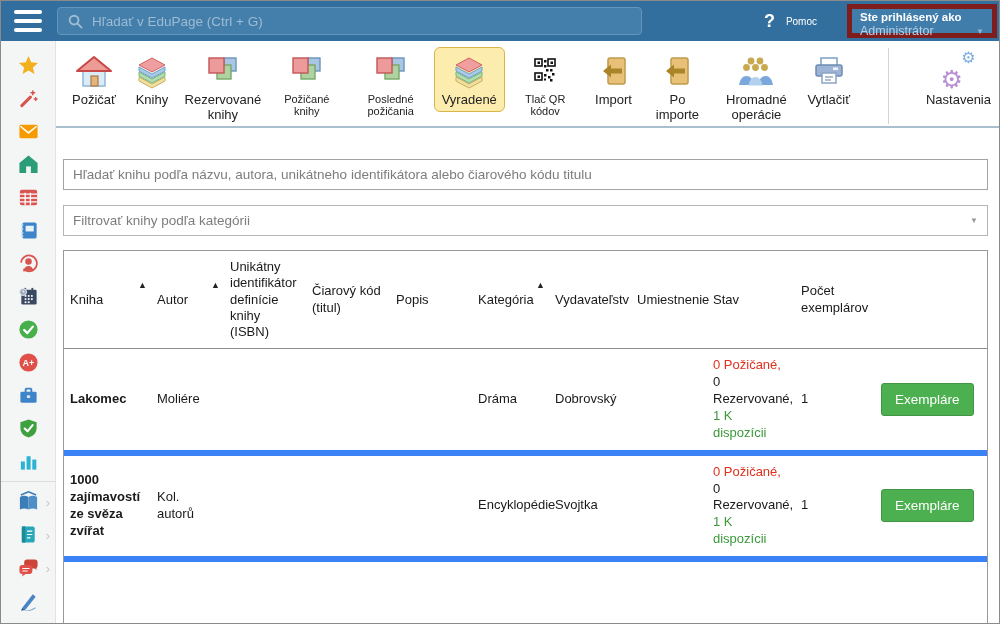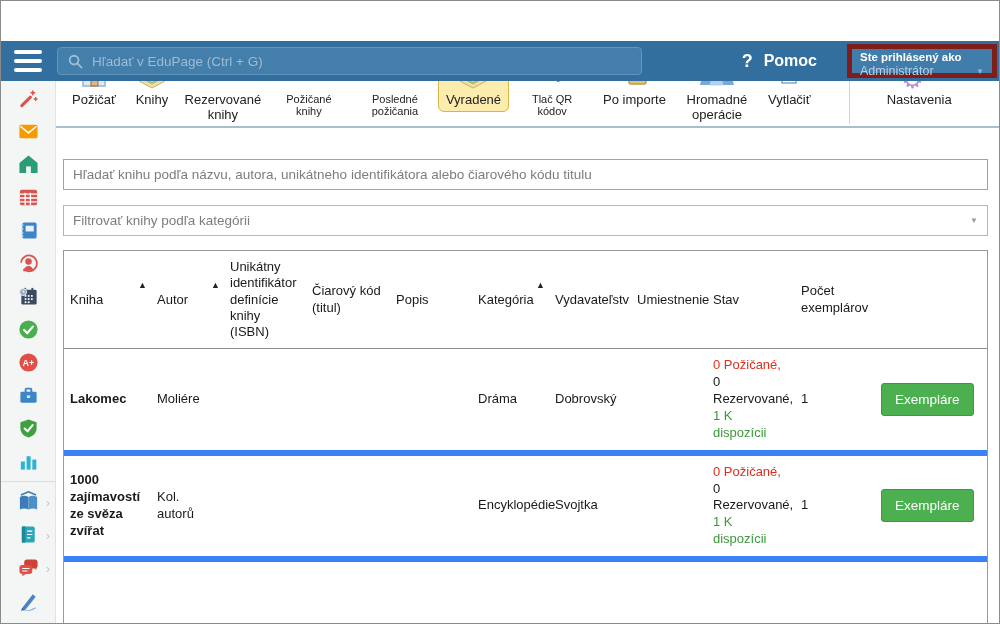--- a/index.html
+++ b/index.html
@@ -2,32 +2,32 @@
 <html><head>
 <meta charset="utf-8">
 <style>
   * { margin:0; padding:0; box-sizing:border-box; }
   body { background:#e8e8e8; font-family:"Liberation Sans", sans-serif; }
   .screen { position:relative; width:1000px; height:624px; background:#fff;
             border:1px solid #8a8a8a; overflow:hidden; }
 
   
   .topbar { position:absolute; left:0; top:0; width:100%; height:40px;
-            background:#336f9e; display:flex; align-items:center; z-index:5;margin-top:40px; }
+            background:#336f9e; display:flex; align-items:center; z-index:5; }
   .hamburger { width:28px; height:22px; margin-left:13px; display:flex;
                flex-direction:column; justify-content:space-between; cursor:pointer; }
   .hamburger span { display:block; height:4px; background:#fff; border-radius:2px; }
   .top-search { margin-left:15px; width:585px; height:28px; background:#447eab;
                 border:1px solid #6296bd; border-radius:4px; display:flex;
                 align-items:center; padding:0 10px; gap:9px; cursor:text; }
   .top-search .ph { color:#9cbcd4; font-size:13.5px; }
   .top-right { margin-left:auto; display:flex; align-items:center; }
   .help { display:flex; align-items:center; gap:11px; color:#fff; cursor:pointer; margin-right:30px; }
   .help .qmark { font-size:18px; font-weight:bold; }
-  .help .hlabel { font-size:16px; font-weight:bold; }
+  .help .hlabel { font-size:10px; font-weight:normal; }
   .admin-box { width:150px; height:34px; background:#417dab; border:5px solid #7f1d1d;
                margin-right:2px; padding:2px 8px 0 8px; cursor:pointer; }
   .admin-box .l1 { font-size:11.5px; font-weight:bold; color:#fff; }
   .admin-box .l2 { font-size:12.5px; color:#b9cfe2; display:flex;
                    justify-content:space-between; align-items:center; margin-top:1px; }
   .admin-box .caret { font-size:8px; color:#8fb5d4; }
 
   
   .sidebar { position:absolute; left:0; top:40px; width:55px; bottom:0;
              background:#f4f5f5; border-right:1px solid #e2e2e2; display:flex;
@@ -344,20 +344,29 @@
                 <rect x="23" y="22" width="2.5" height="2.5"></rect>
               <rect x="27" y="19" width="2.5" height="2.5"></rect>
                 <rect x="25" y="25" width="2.5" height="2.5"></rect>
                 <rect x="19" y="24.5" width="2" height="2"></rect>
             </g>
           </svg>
         </span>
         <span>Tlač QR kódov</span>
       </div>
 
+      <div class="tb-item">
+        <span class="tb-icon">
+          <svg width="40" height="36" viewBox="0 0 40 36">
+            <rect x="14" y="4" width="17" height="26" rx="2" fill="#e9c077" stroke="#bf9a4d" stroke-width="1.5"></rect>
+            <path d="M9 17 l8 -6.5 v4 h11 v5 h-11 v4 z" fill="#ab8428"></path>
+          </svg>
+        </span>
+        <span>Import</span>
+      </div>
 
       <div class="tb-item">
         <span class="tb-icon">
           <svg width="40" height="36" viewBox="0 0 40 36">
             <rect x="14" y="4" width="17" height="26" rx="2" fill="#e9c077" stroke="#bf9a4d" stroke-width="1.5"></rect>
             <path d="M9 17 l8 -6.5 v4 h11 v5 h-11 v4 z" fill="#ab8428"></path>
           </svg>
         </span>
         <span>Po importe</span>
       </div>

